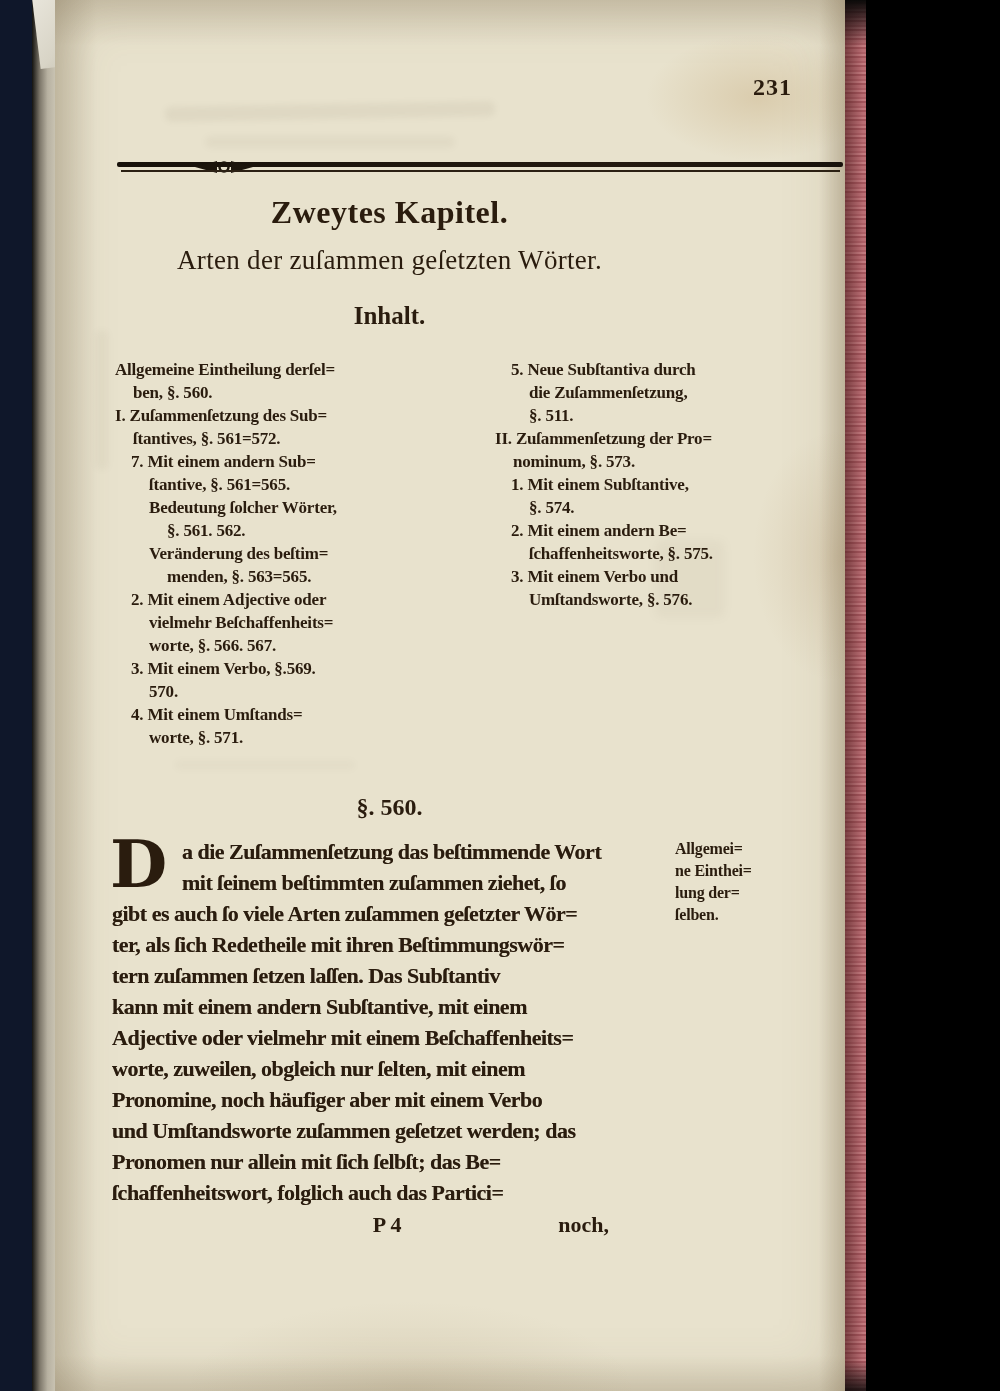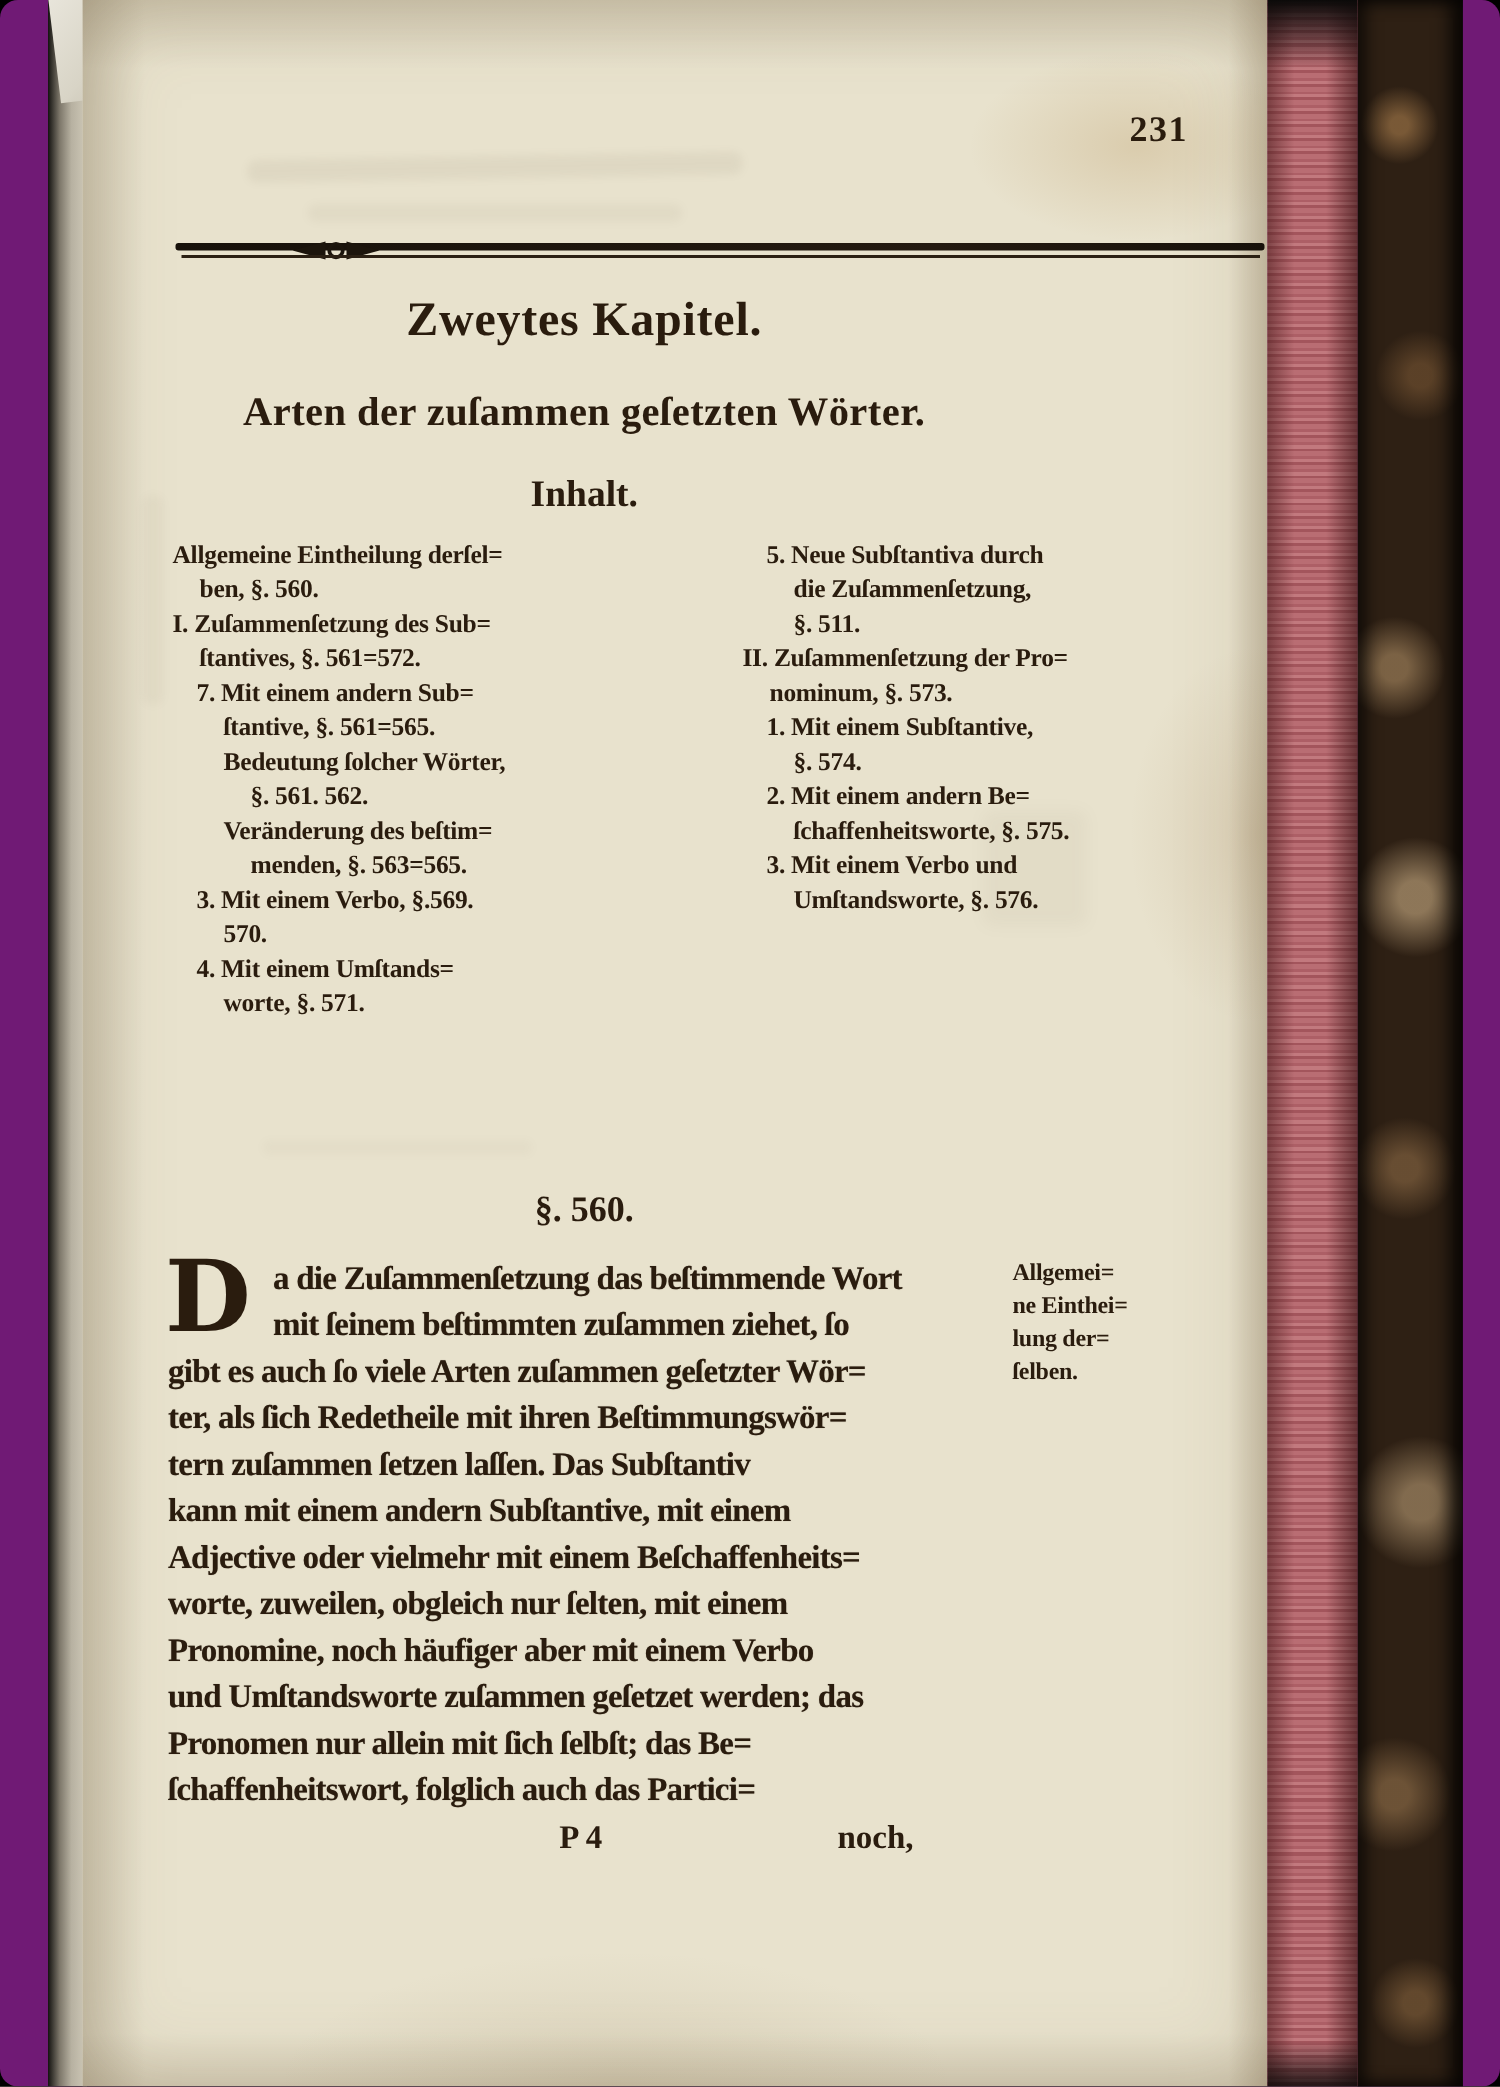--- a/index.html
+++ b/index.html
@@ -1,21 +1,20 @@
 <!DOCTYPE html>
 <html><head>
 <meta charset="utf-8">
 <style>
   * { margin:0; padding:0; box-sizing:border-box; }
   html,body { background:#000; }
   .scene {
-    position:relative; width:1000px; height:1391px;
-    background:#701a75; overflow:hidden;
+    position:relative; width:866px; height:1391px;
+    background:#0f172a; overflow:hidden;
     font-family:"Liberation Serif","DejaVu Serif",serif;
-    border-radius:12px;
   }
   
   .left-edge {
     position:absolute; left:32px; top:0; width:26px; height:100%;
     background:linear-gradient(to right,#141310 0%,#7d776a 30%,#b7b1a1 60%,#cfc9b8 100%);
     data:_;
   }
   .corner-wedge {
     position:absolute; left:36px; top:-8px; width:52px; height:74px;
     background:linear-gradient(135deg,#e9e6dc 0%,#d8d4c6 60%,transparent 100%);
@@ -49,21 +48,21 @@
     font-size:24px; font-weight:bold; letter-spacing:1px;
   }
   .divider { position:absolute; left:62px; top:162px; width:726px; height:12px; }
   .divider::before{ content:""; position:absolute; left:0; top:0; width:100%; height:5px;
     background:linear-gradient(to right,#17110a 0%,#241a10 70%,#17110a 100%); border-radius:2px;}
   .divider::after{ content:""; position:absolute; left:4px; top:8px; width:99%; height:2px; background:#2b2013;}
   .ornament { position:absolute; left:78px; top:-4px; }
 
   .main-col { position:absolute; left:57px; top:194px; width:555px; text-align:center; }
   .h1 { font-size:32px; font-weight:bold; letter-spacing:.5px; }
-  .h2 { font-size:27px; font-weight:bold; margin-top:28px; letter-spacing:.3px;}
+  .h2 { font-size:27px; font-weight:normal; margin-top:14px; letter-spacing:.3px;}
   .h3 { font-size:25px; font-weight:bold; margin-top:26px; }
 
   .toc { position:absolute; left:60px; top:358px; width:745px; display:flex; }
   .toc-col { width:340px; }
   .toc-col.right { width:345px; margin-left:40px; }
   .toc-item {
     font-size:17px; font-weight:bold; line-height:23px;
     white-space:pre-line; padding-left:18px; text-indent:-18px;
     letter-spacing:-0.2px;
   }
@@ -161,20 +160,23 @@
         <p class="toc-item lvl0">Allgemeine Eintheilung derſel=
 ben, §. 560.</p>
         <p class="toc-item lvl0">I. Zuſammenſetzung des Sub=
 ſtantives, §. 561=572.</p>
         <p class="toc-item lvl1">7. Mit einem andern Sub=
 ſtantive, §. 561=565.</p>
         <p class="toc-item lvl2">Bedeutung ſolcher Wörter,
 §. 561. 562.</p>
         <p class="toc-item lvl2">Veränderung des beſtim=
 menden, §. 563=565.</p>
+        <p class="toc-item lvl1">2. Mit einem Adjective oder
+vielmehr Beſchaffenheits=
+worte, §. 566. 567.</p>
         <p class="toc-item lvl1">3. Mit einem Verbo, §.569.
 570.</p>
         <p class="toc-item lvl1">4. Mit einem Umſtands=
 worte, §. 571.</p>
       </div>
       <div class="toc-col right">
         <p class="toc-item lvl1">5. Neue Subſtantiva durch
 die Zuſammenſetzung,
 §. 511.</p>
         <p class="toc-item lvl0">II. Zuſammenſetzung der Pro=

